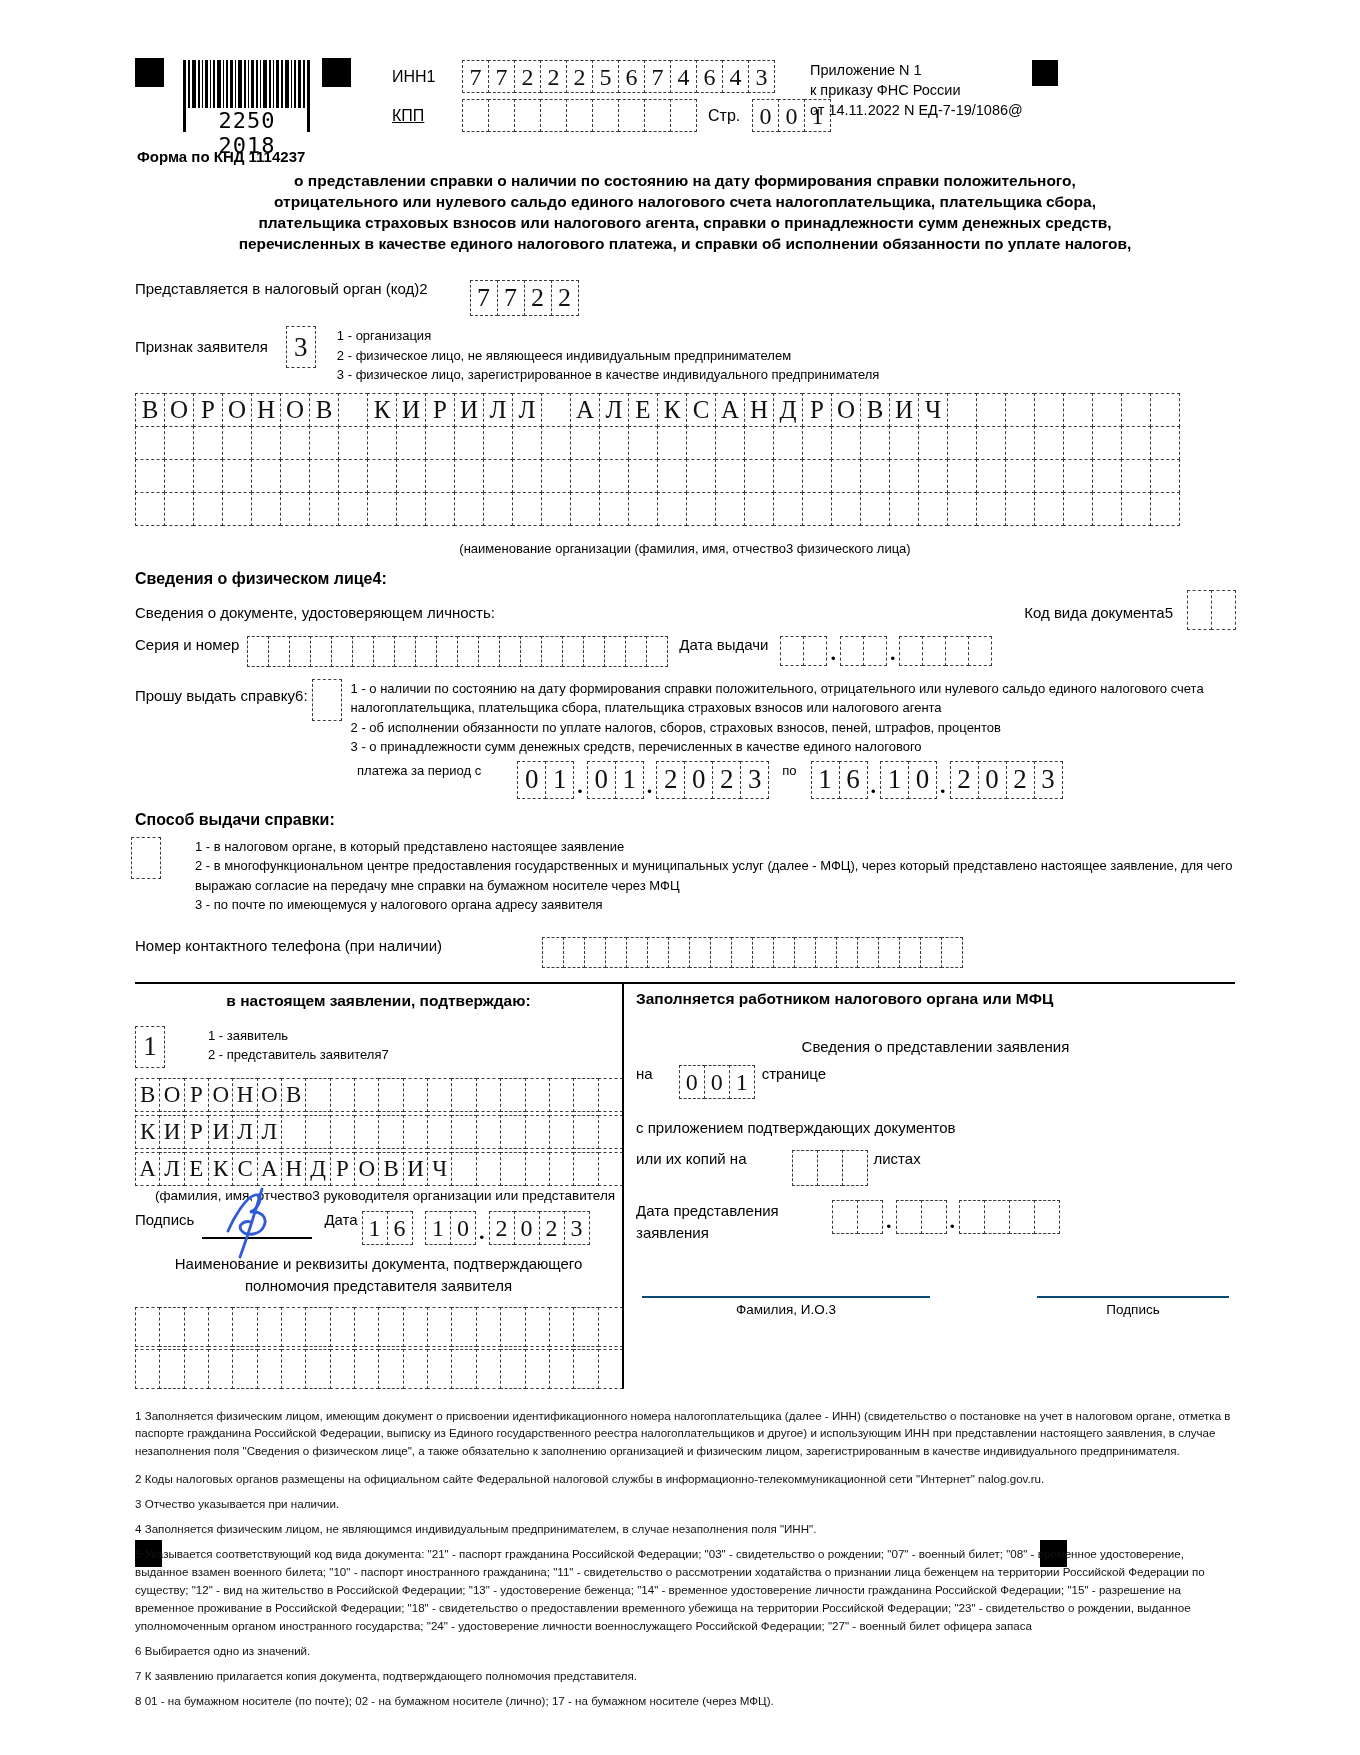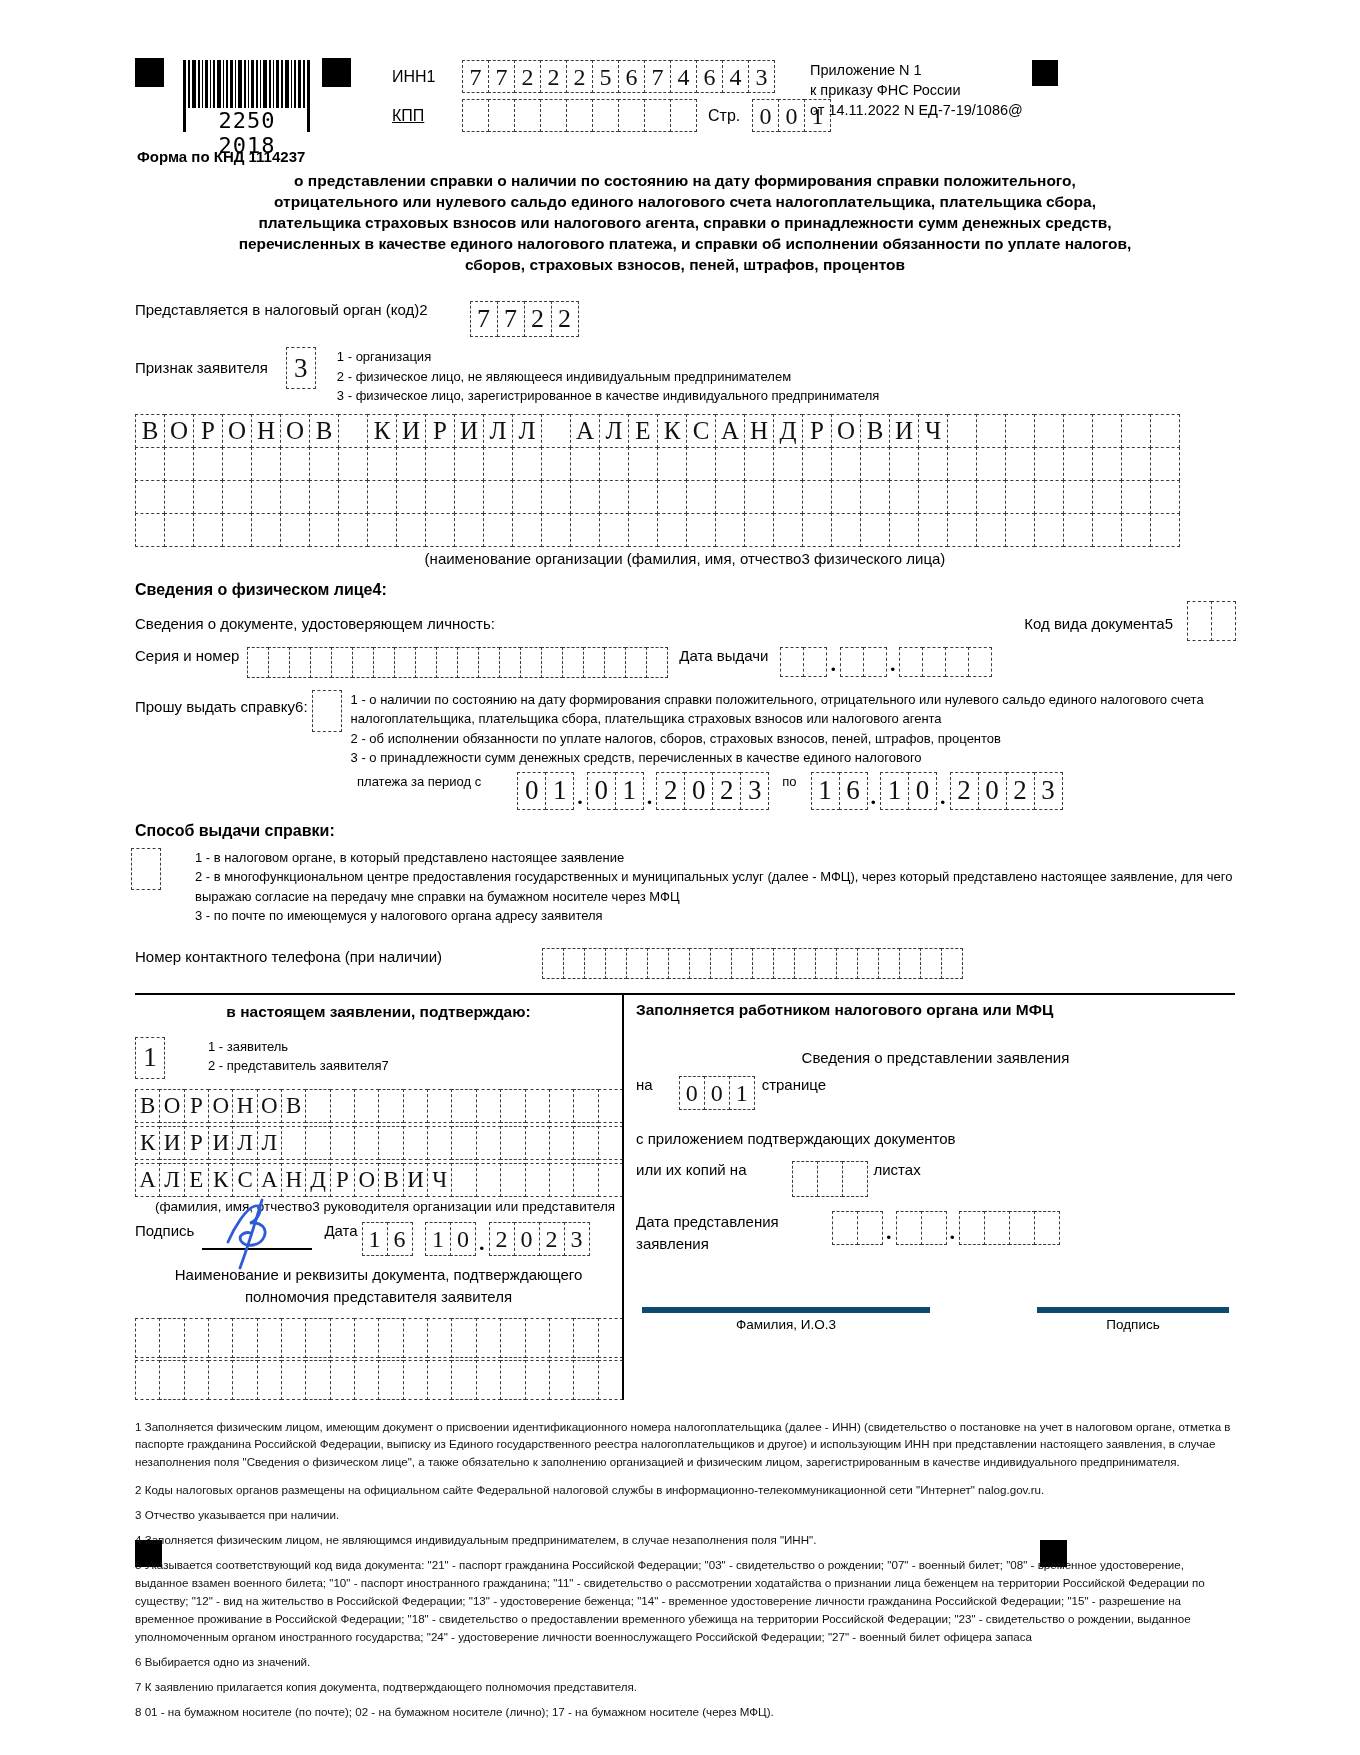--- a/index.html
+++ b/index.html
@@ -36,21 +36,21 @@
   .row{display:flex;align-items:flex-start;}
   
   .rule{border-top:2.5px solid #000;margin-top:14px;}
   .cols{display:flex;align-items:stretch;}
   .colL{width:487px;padding-top:6px;}
   .colR{flex:1;border-left:2px solid #000;padding-left:12px;padding-top:6px;}
   .fine{font-size:11.6px;line-height:1.55;color:#111;}
   .fine p{margin:0 0 7px 0;}
   .sigline{position:relative;width:110px;border-bottom:2px solid #000;height:26px;margin:0 8px;}
   .sigsvg{position:absolute;left:18px;top:-26px;overflow:visible;}
-  .usign{border-top:6px solid #0c4a6e;text-align:center;font-size:13.5px;padding-top:4px;}
+  .usign{border-top:2px solid #0c4a6e;text-align:center;font-size:13.5px;padding-top:4px;}
 </style>
 </head>
 <body>
 
 <div class="page">
 
   <div class="sq" style="left:135px;top:58px;"></div>
   <div class="sq" style="left:322px;top:58px;"></div>
   <div class="sq" style="left:1032px;top:60px;width:26px;height:26px;"></div>
   <div class="sq" style="left:135px;top:1540px;width:27px;height:27px;"></div>
@@ -136,21 +136,20 @@
     <div>от 14.11.2022 N ЕД-7-19/1086@</div>
   </div>
 
   <div class="content">
 
     <div class="center b" style="font-size:15.5px;line-height:21px;">
       <div>о представлении справки о наличии по состоянию на дату формирования справки положительного,</div>
       <div>отрицательного или нулевого сальдо единого налогового счета налогоплательщика, плательщика сбора,</div>
       <div>плательщика страховых взносов или налогового агента, справки о принадлежности сумм денежных средств,</div>
       <div>перечисленных в качестве единого налогового платежа, и справки об исполнении обязанности по уплате налогов,</div>
-      <div>сборов, страховых взносов, пеней, штрафов, процентов</div>
     </div>
 
     <div class="row" style="margin-top:26px;">
       <span class="lbl">Представляется в налоговый орган (код)2</span>
       <span class="cr ccode" style="margin-left:42px;">
           <span class="cell">7</span>
           <span class="cell">7</span>
           <span class="cell">2</span>
           <span class="cell">2</span>
         </span>
@@ -315,21 +314,21 @@
           <span class="cell"></span>
           <span class="cell"></span>
           <span class="cell"></span>
           <span class="cell"></span>
           <span class="cell"></span>
           <span class="cell"></span>
           <span class="cell"></span>
           <span class="cell"></span>
         </div>
     </div>
-    <div class="center" style="font-size:15px;margin-top:3px;">(наименование организации (фамилия, имя, отчество3 физического лица)</div>
+    <div class="center" style="font-size:13px;margin-top:15px;">(наименование организации (фамилия, имя, отчество3 физического лица)</div>
 
     <div class="b" style="font-size:16px;margin-top:14px;">Сведения о физическом лице4:</div>
 
     <div class="row" style="margin-top:16px;justify-content:space-between;">
       <span class="lbl">Сведения о документе, удостоверяющем личность:</span>
       <span class="row">
         <span class="lbl">Код вида документа5</span>
         <span class="cr cdoc2" style="margin-left:14px;margin-top:-14px;">
             <span class="cell"></span>
             <span class="cell"></span>

